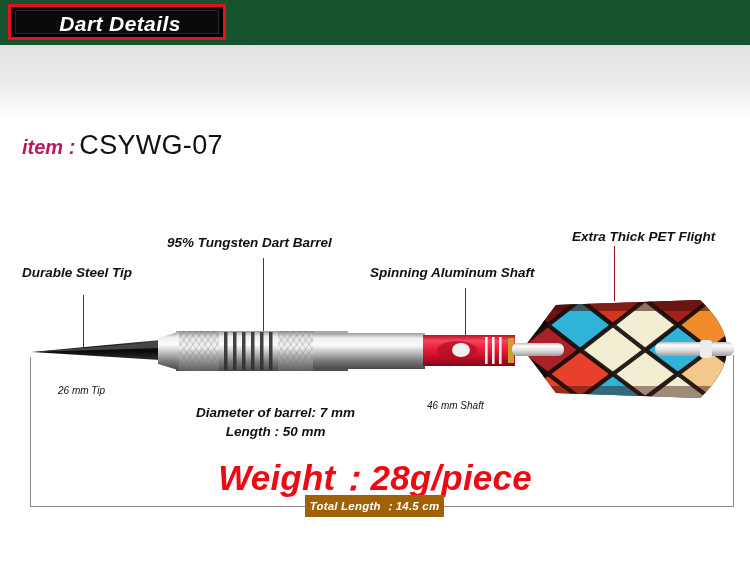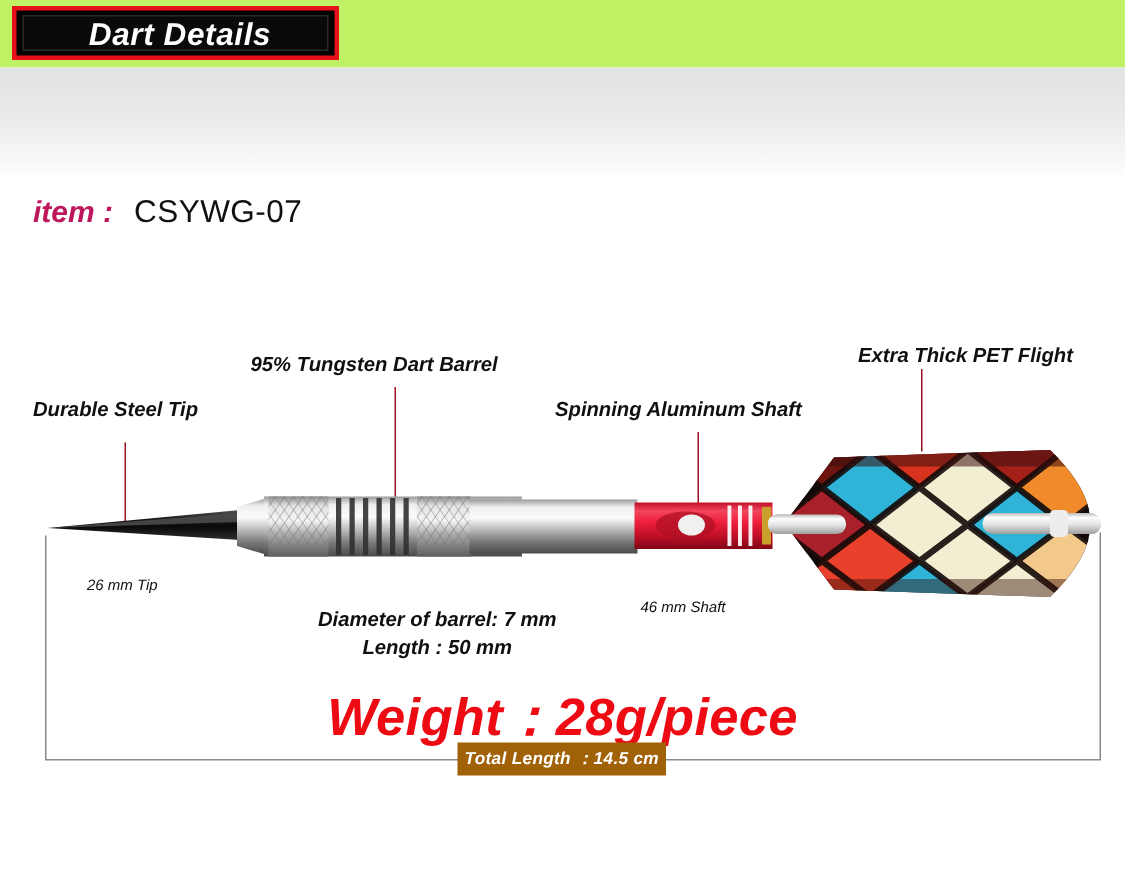--- a/index.html
+++ b/index.html
@@ -18,21 +18,21 @@
     background: #ffffff;
   }
 
   
   .header-bar {
     position: absolute;
     left: 0;
     top: 0;
     width: 750px;
     height: 45px;
-    background: #bef264;
+    background: #14532d;
   }
   .header-box {
     position: absolute;
     left: 8px;
     top: 4px;
     width: 218px;
     height: 36px;
     border: 3px solid #e8101b;
     background: #000000;
     box-sizing: border-box;
@@ -80,25 +80,25 @@
     top: 130px;
     white-space: nowrap;
   }
   .item-label {
     font-size: 20px;
     font-weight: bold;
     font-style: italic;
     color: #be185d;
   }
   .item-value {
-    font-size: 21px;
+    font-size: 27px;
     font-weight: normal;
     font-style: normal;
     color: #111111;
-    margin-left: 14px;
+    margin-left: 4px;
     letter-spacing: 0.3px;
   }
 
   
   .callout {
     position: absolute;
     font-size: 13.5px;
     font-weight: bold;
     font-style: italic;
     color: #101010;
@@ -343,21 +343,21 @@
       <rect x="515" y="295" width="220" height="16" fill="#3a0f0c" opacity="0.55"></rect>
       <rect x="515" y="386" width="220" height="18" fill="#3a0f0c" opacity="0.45"></rect>
     </g>
 
     <rect x="512" y="343" width="52" height="13" rx="6" fill="url(#whiteTubeGrad)"></rect>
     <rect x="655" y="342" width="79" height="14" rx="7" fill="url(#whiteTubeGrad)"></rect>
     <rect x="700" y="340" width="12" height="18" rx="3" fill="#ededed"></rect>
   </svg>
 
   <div class="measure" style="left:58px; top:385px;">26 mm Tip</div>
-  <div class="measure-block" style="left:212px; top:403px;">
+  <div class="measure-block" style="left:196px; top:403px;">
     <div>Diameter of barrel: 7 mm</div>
     <div>Length : 50 mm</div>
   </div>
   <div class="measure" style="left:427px; top:400px;">46 mm Shaft</div>
 
   <div class="weight-text">Weight：28g/piece</div>
 
   <div class="dim-line-v" style="left:30px; top:357px; height:149px;"></div>
   <div class="dim-line-v" style="left:733px; top:355px; height:151px;"></div>
   <div class="dim-line-h" style="left:30px; top:506px; width:704px;"></div>

